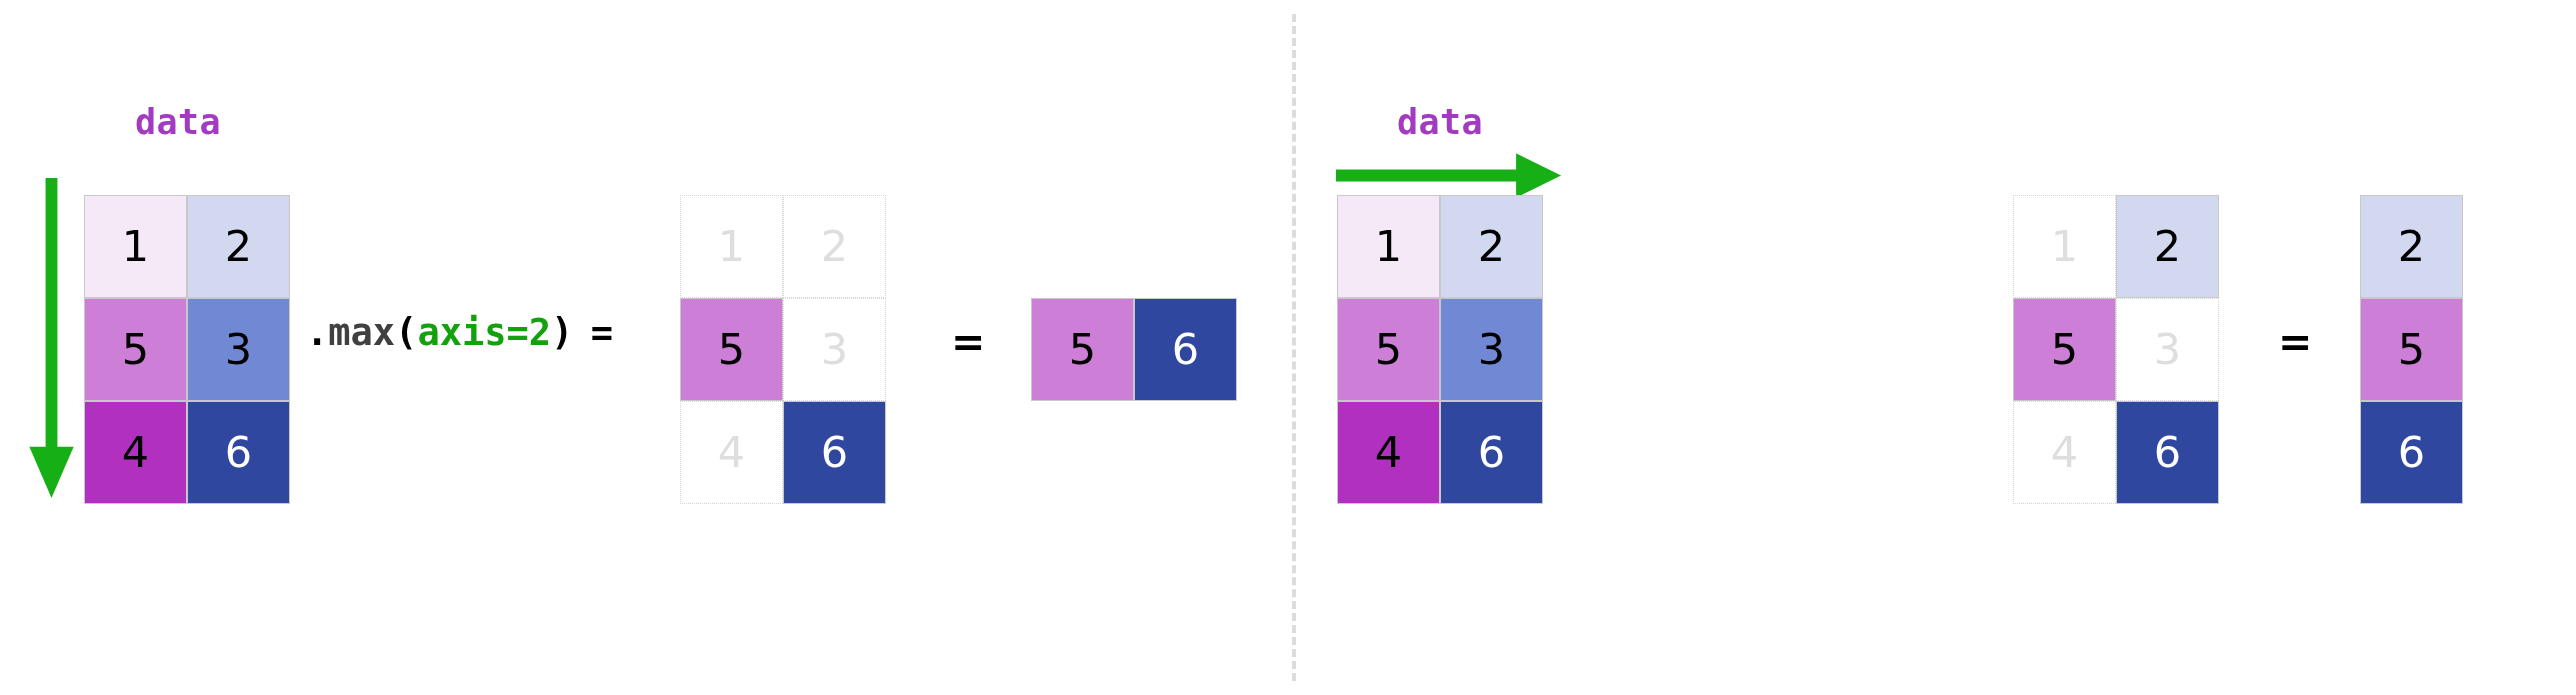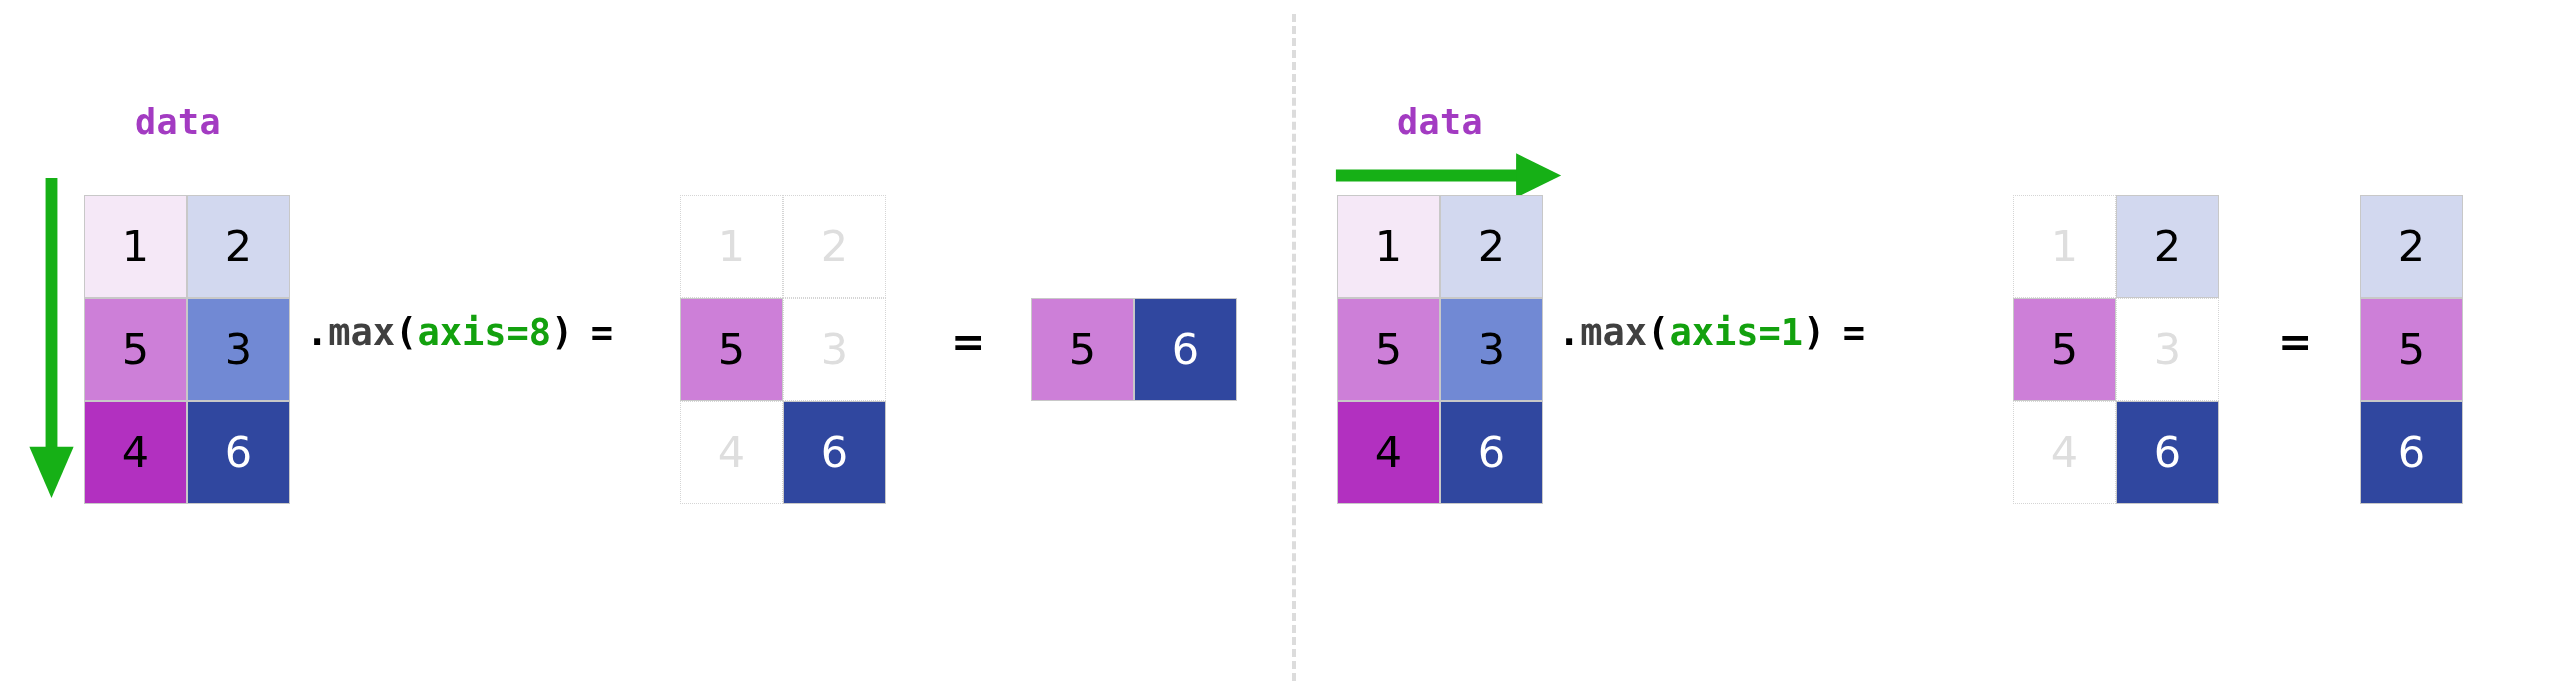--- a/index.html
+++ b/index.html
@@ -135,21 +135,21 @@
           <span>3</span>
         </div>
         <div class="cell" style="background: rgb(178, 48, 192); color: rgb(0, 0, 0);">
           <span>4</span>
         </div>
         <div class="cell" style="background: rgb(48, 71, 159); color: rgb(255, 255, 255);">
           <span>6</span>
         </div>
       </div>
 
-    <div class="expr" style="left:306px; top:314px;"><span class="tok-punct">.</span><span class="tok-method">max</span><span class="tok-punct">(</span><span class="tok-arg">axis=8</span><span class="tok-punct">)</span><span class="tok-punct" style="padding-left:17.5px;">=</span></div>
+    <div class="expr" style="left:306px; top:314px;"><span class="tok-punct">.</span><span class="tok-method">max</span><span class="tok-punct">(</span><span class="tok-arg">axis=2</span><span class="tok-punct">)</span><span class="tok-punct" style="padding-left:17.5px;">=</span></div>
 
     <div class="matrix" id="m-l-hi" style="left:680px; top:195px; grid-template-columns:repeat(2,103px); grid-template-rows:repeat(3,103px);">
         <div class="cell ghost">
           <span>1</span>
         </div>
         <div class="cell ghost">
           <span>2</span>
         </div>
         <div class="cell" style="background: rgb(205, 127, 216); color: rgb(0, 0, 0);">
           <span>5</span>
@@ -204,21 +204,20 @@
           <span>3</span>
         </div>
         <div class="cell" style="background: rgb(178, 48, 192); color: rgb(0, 0, 0);">
           <span>4</span>
         </div>
         <div class="cell" style="background: rgb(48, 71, 159); color: rgb(255, 255, 255);">
           <span>6</span>
         </div>
       </div>
 
-    <div class="expr" style="left:221px; top:314px;"><span class="tok-punct">.</span><span class="tok-method">max</span><span class="tok-punct">(</span><span class="tok-arg">axis=1</span><span class="tok-punct">)</span><span class="tok-punct" style="padding-left:17.5px;">=</span></div>
 
     <div class="matrix" id="m-r-hi" style="left:676px; top:195px; grid-template-columns:repeat(2,103px); grid-template-rows:repeat(3,103px);">
         <div class="cell ghost">
           <span>1</span>
         </div>
         <div class="cell" style="background: rgb(210, 216, 239); color: rgb(0, 0, 0);">
           <span>2</span>
         </div>
         <div class="cell" style="background: rgb(205, 127, 216); color: rgb(0, 0, 0);">
           <span>5</span>

